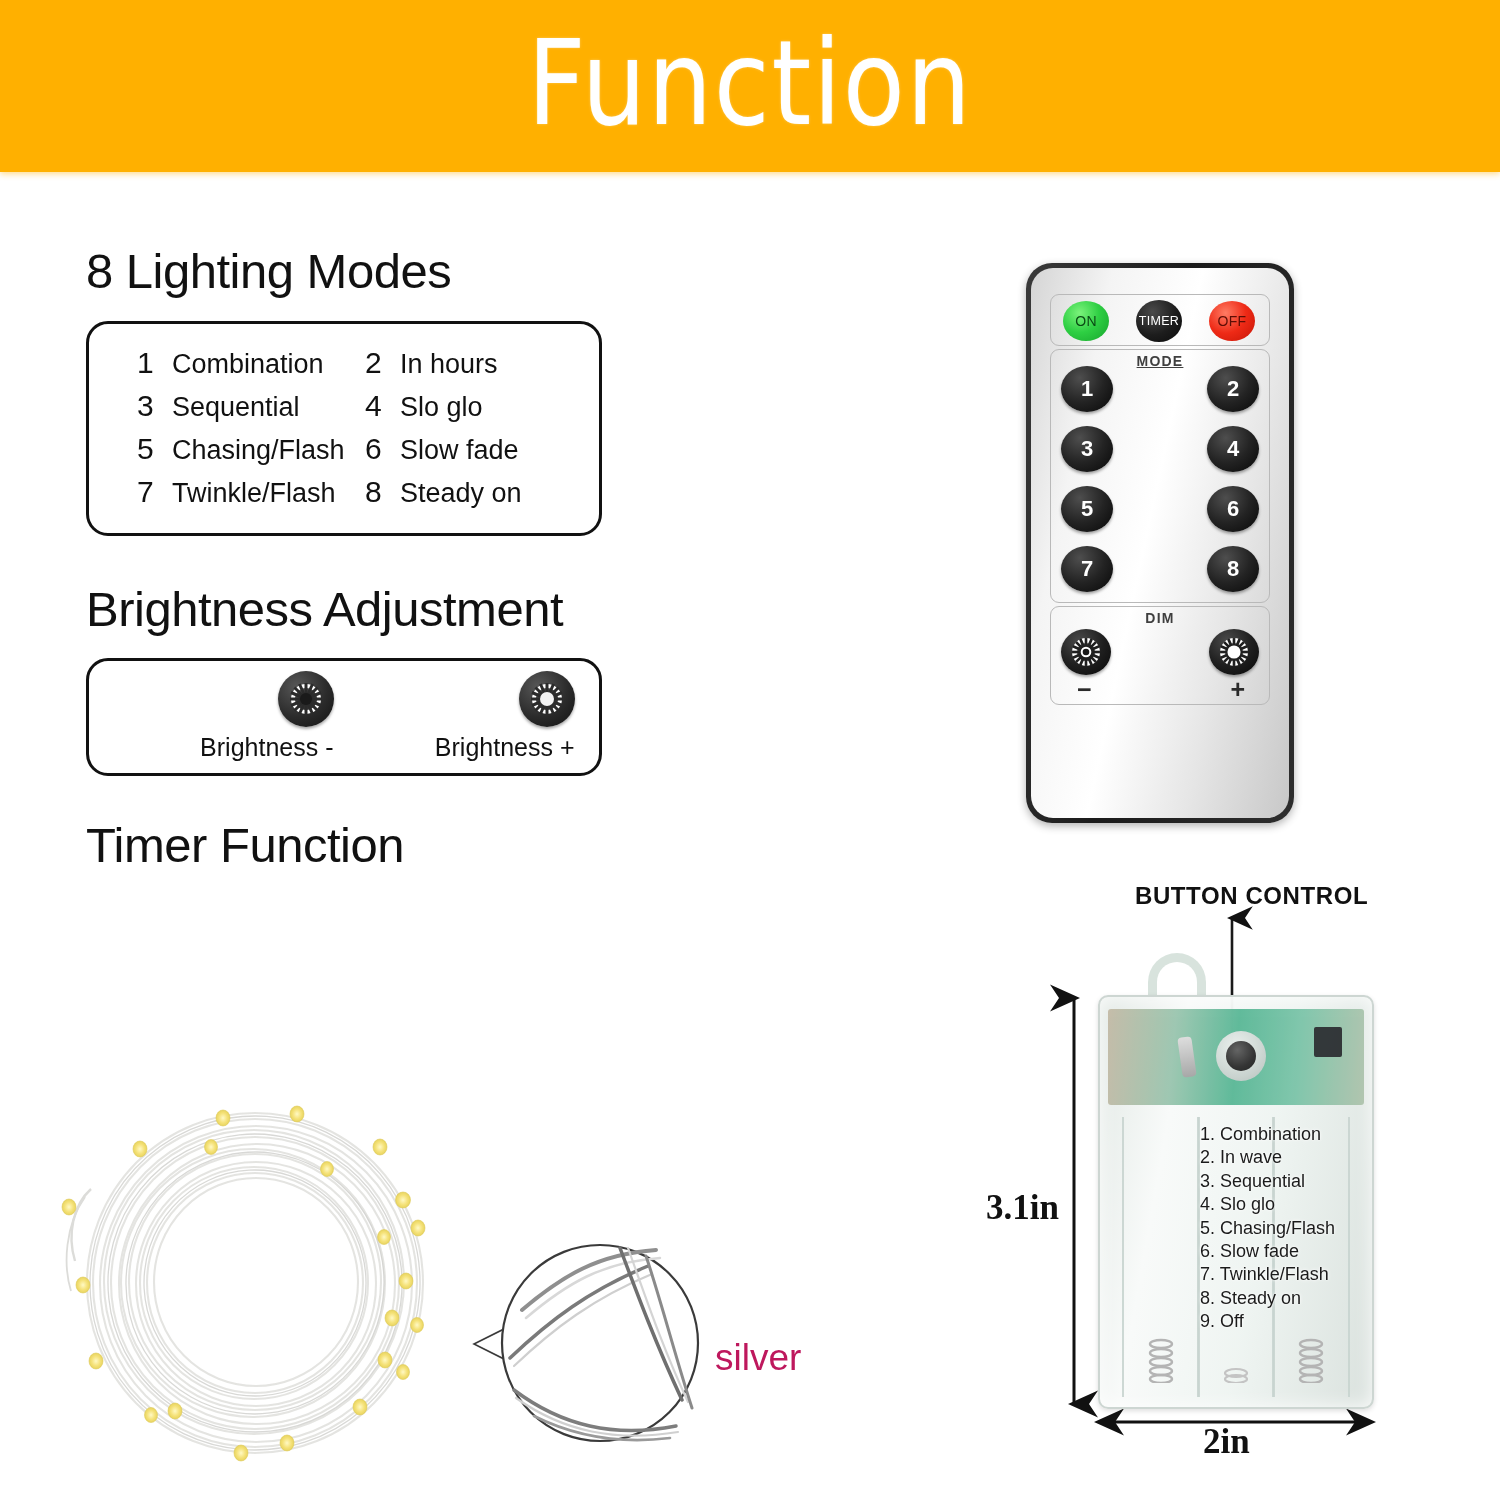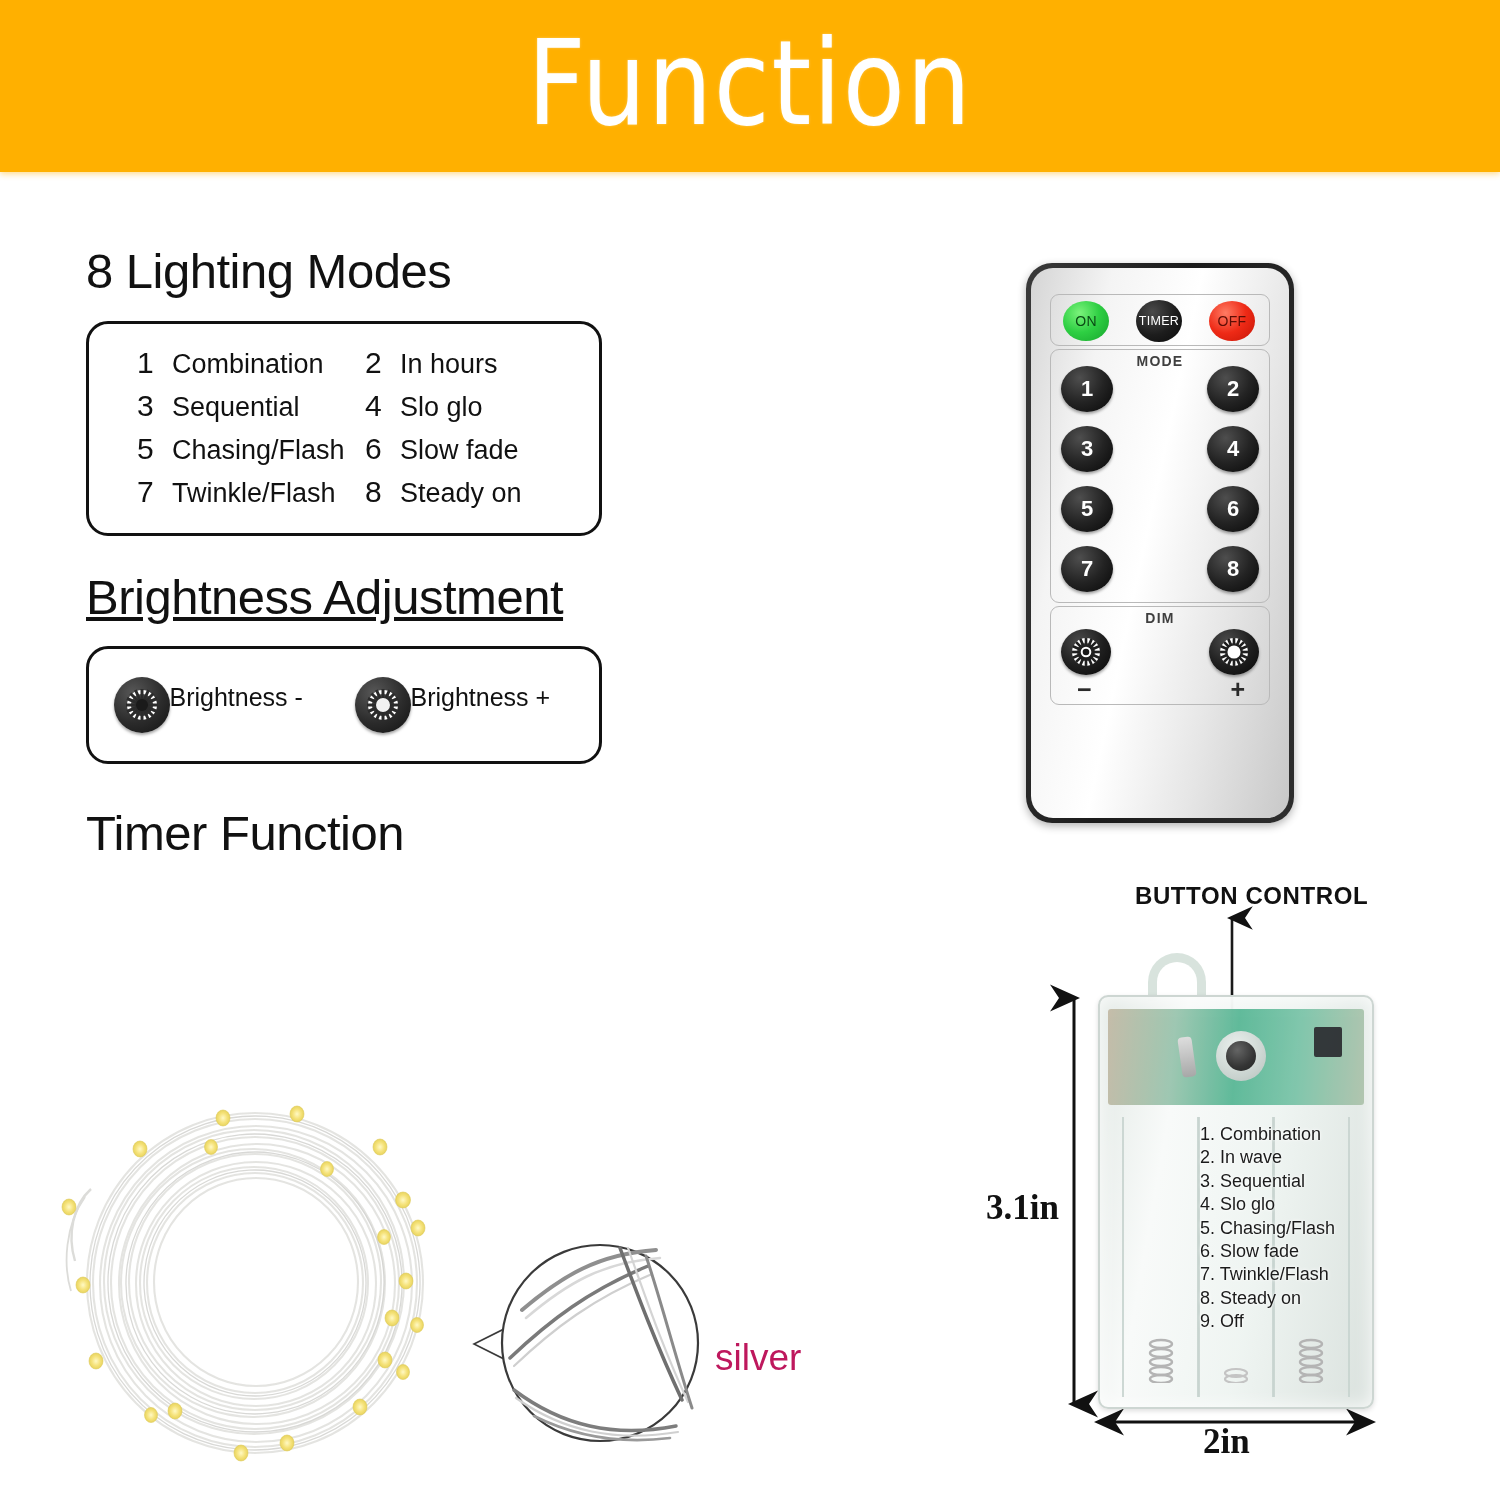--- a/index.html
+++ b/index.html
@@ -84,34 +84,35 @@
     white-space: nowrap;
   }
   .mode-num {
     font-size: 30px;
     min-width: 28px;
     display: inline-block;
   }
   .mode-label { margin-left: 7px; }
 
   
-  .brightness-heading { margin-top: 36px; text-decoration: underline; }
+  .brightness-heading { margin-top: 48px; }
   .brightness-box {
     margin-top: 22px;
     width: 516px;
     height: 118px;
     display: flex;
     align-items: center;
     justify-content: space-around;
     padding: 0 14px;
     box-sizing: border-box;
   }
   .bright-cell {
     display: flex;
-    align-items: flex-start;
+    flex-direction: column;
+    align-items: flex-end;
     width: 220px;
   }
   .bright-label {
     font-size: 25px;
     color: #111;
     margin-top: 6px;
     white-space: nowrap;
   }
 
   
@@ -230,21 +231,21 @@
 
   .mode-label-sm, .dim-label-sm {
     position: absolute;
     left: 0; right: 0;
     text-align: center;
     font-size: 14px;
     font-weight: 700;
     letter-spacing: 1.2px;
     color: #3f3f3f;
   }
-  .mode-label-sm { top: 3px; }
+  .mode-label-sm { top: 3px; text-decoration: underline; }
   .dim-label-sm  { top: 3px; }
 
   .num-btn {
     position: absolute;
     width: 52px; height: 46px;
     border-radius: 50%;
     background: radial-gradient(circle at 36% 26%, #4e4e4e 0%, #232323 52%, #070707 100%);
     color: #ffffff;
     font-size: 22px;
     font-weight: 700;

